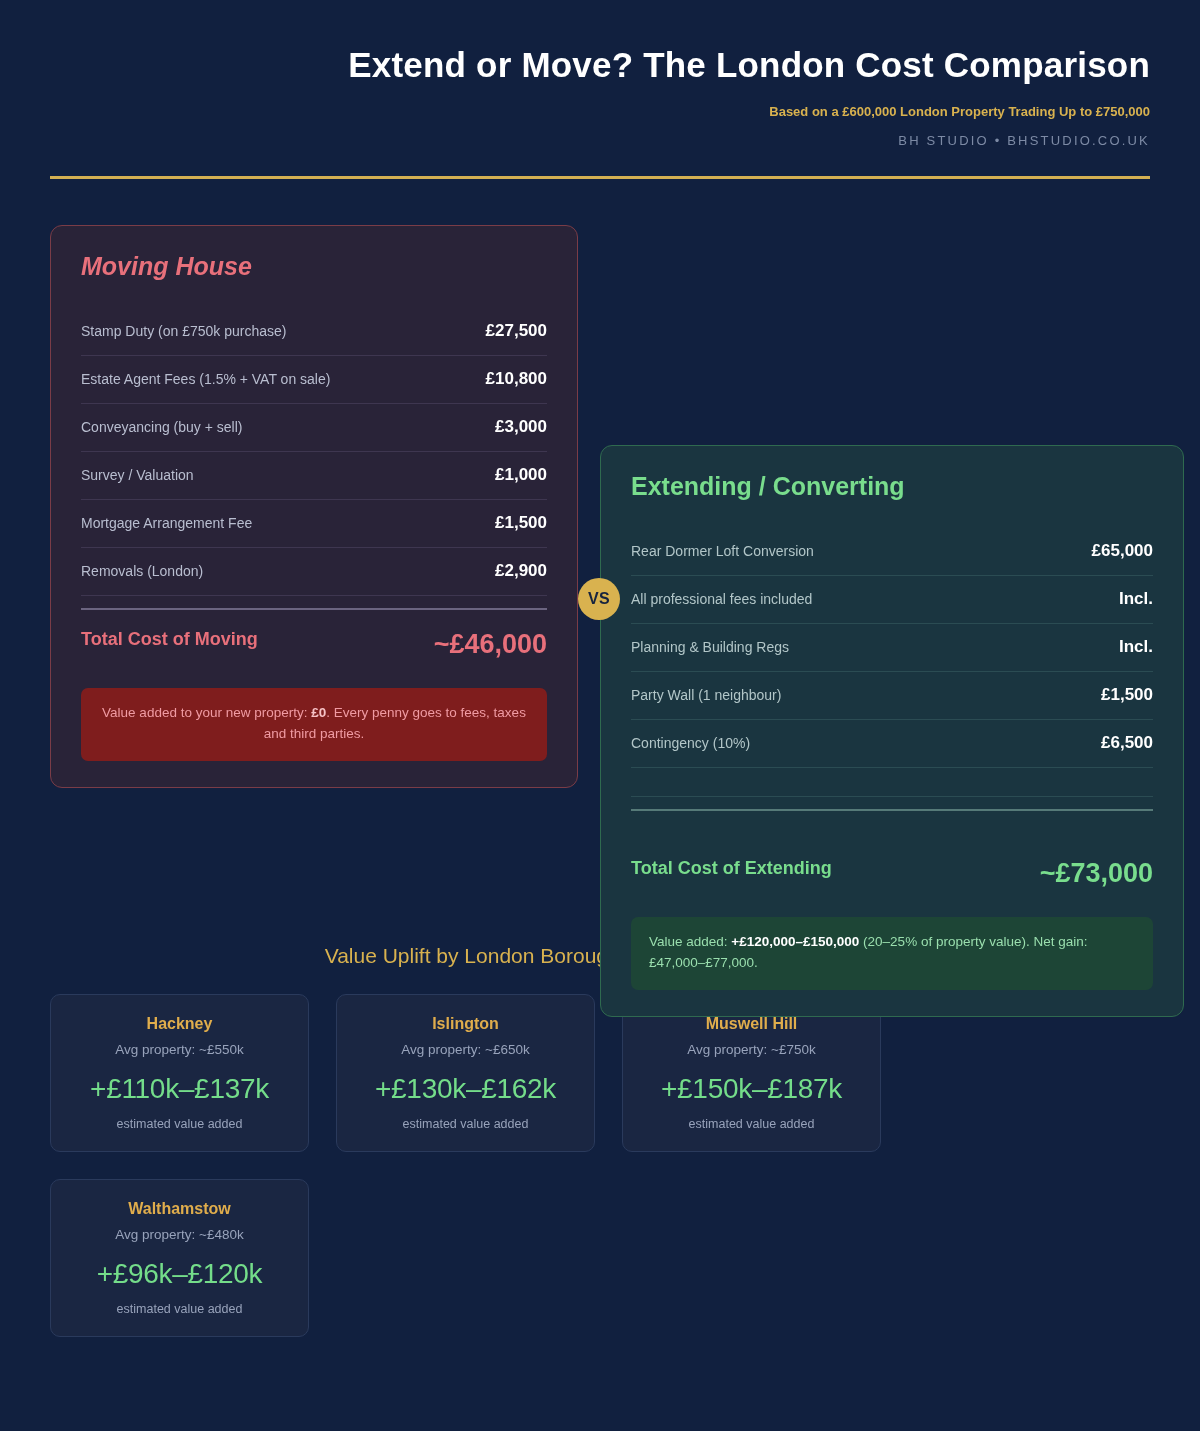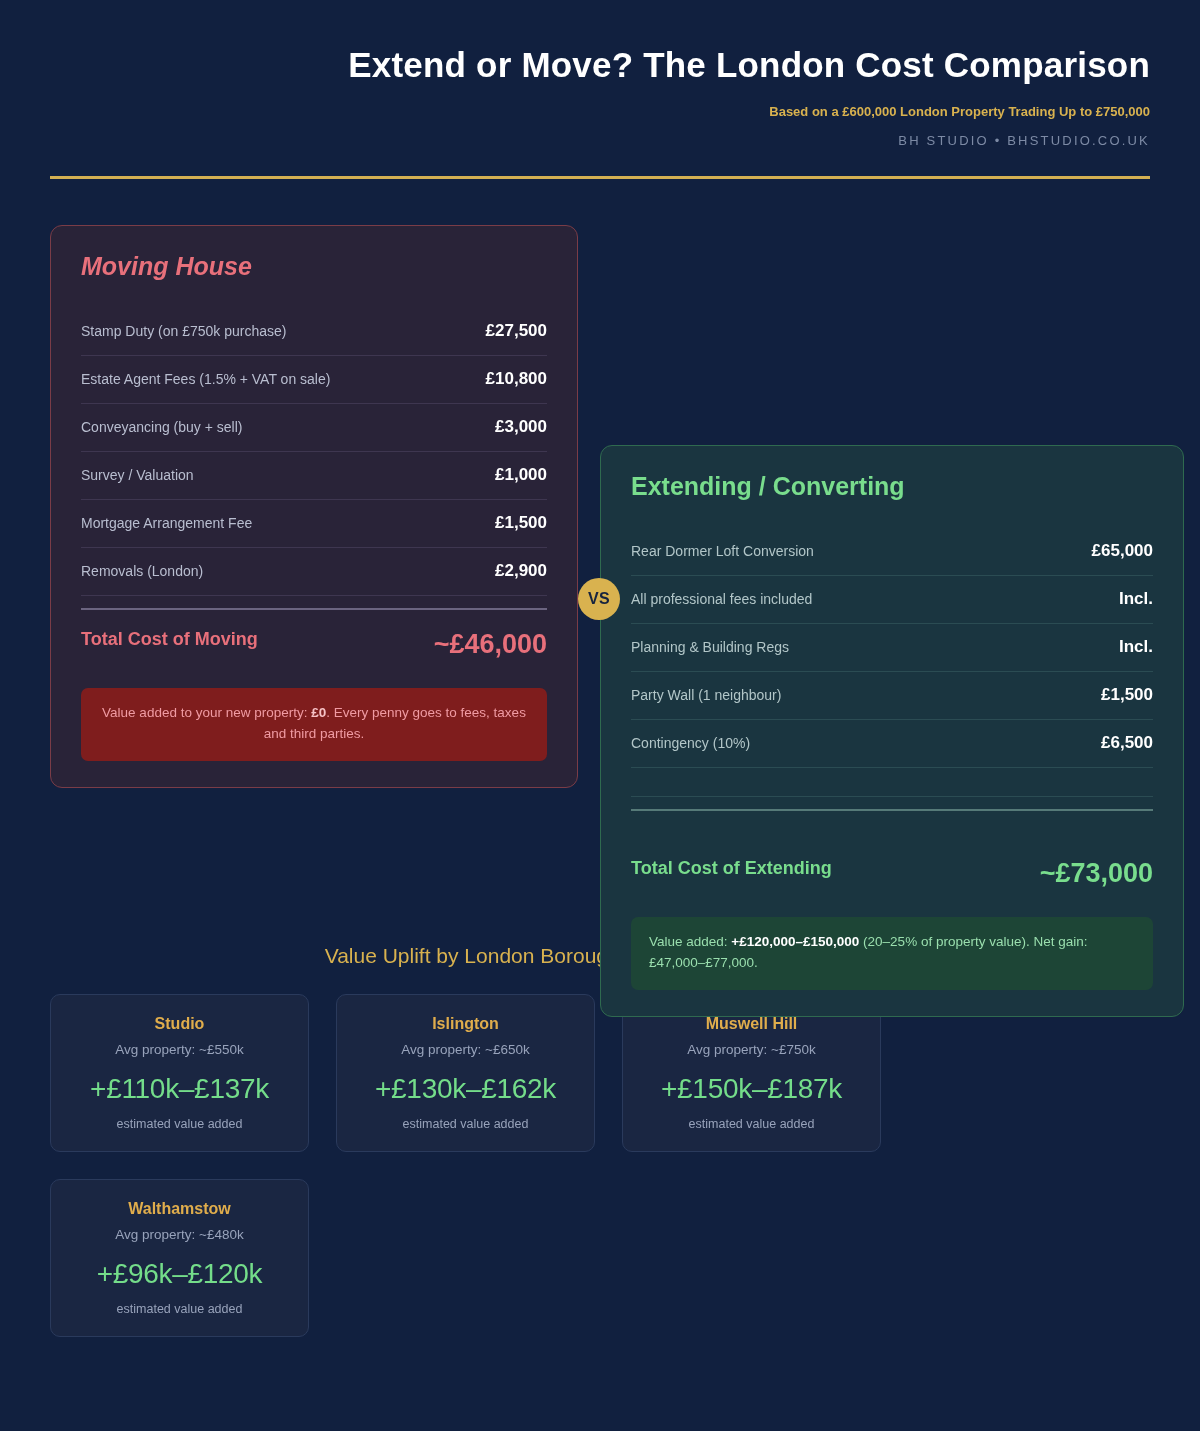--- a/index.html
+++ b/index.html
@@ -340,21 +340,21 @@
       <div class="note note-extend"><span>Value added: </span><b>+£120,000–£150,000</b><span> (20–25% of property value). Net gain: £47,000–£77,000.</span></div>
     </div>
 
   </div>
 
   <div class="borough-section">
     <div class="borough-heading">Value Uplift by London Borough (Loft Conversion, 20–25%)</div>
 
     <div class="borough-grid">
       <div class="borough-card">
-        <div class="borough-name">Studio</div>
+        <div class="borough-name">Hackney</div>
         <div class="borough-avg">Avg property: ~£550k</div>
         <div class="borough-uplift">+£110k–£137k</div>
         <div class="borough-caption">estimated value added</div>
       </div>
 
       <div class="borough-card">
         <div class="borough-name">Islington</div>
         <div class="borough-avg">Avg property: ~£650k</div>
         <div class="borough-uplift">+£130k–£162k</div>
         <div class="borough-caption">estimated value added</div>

